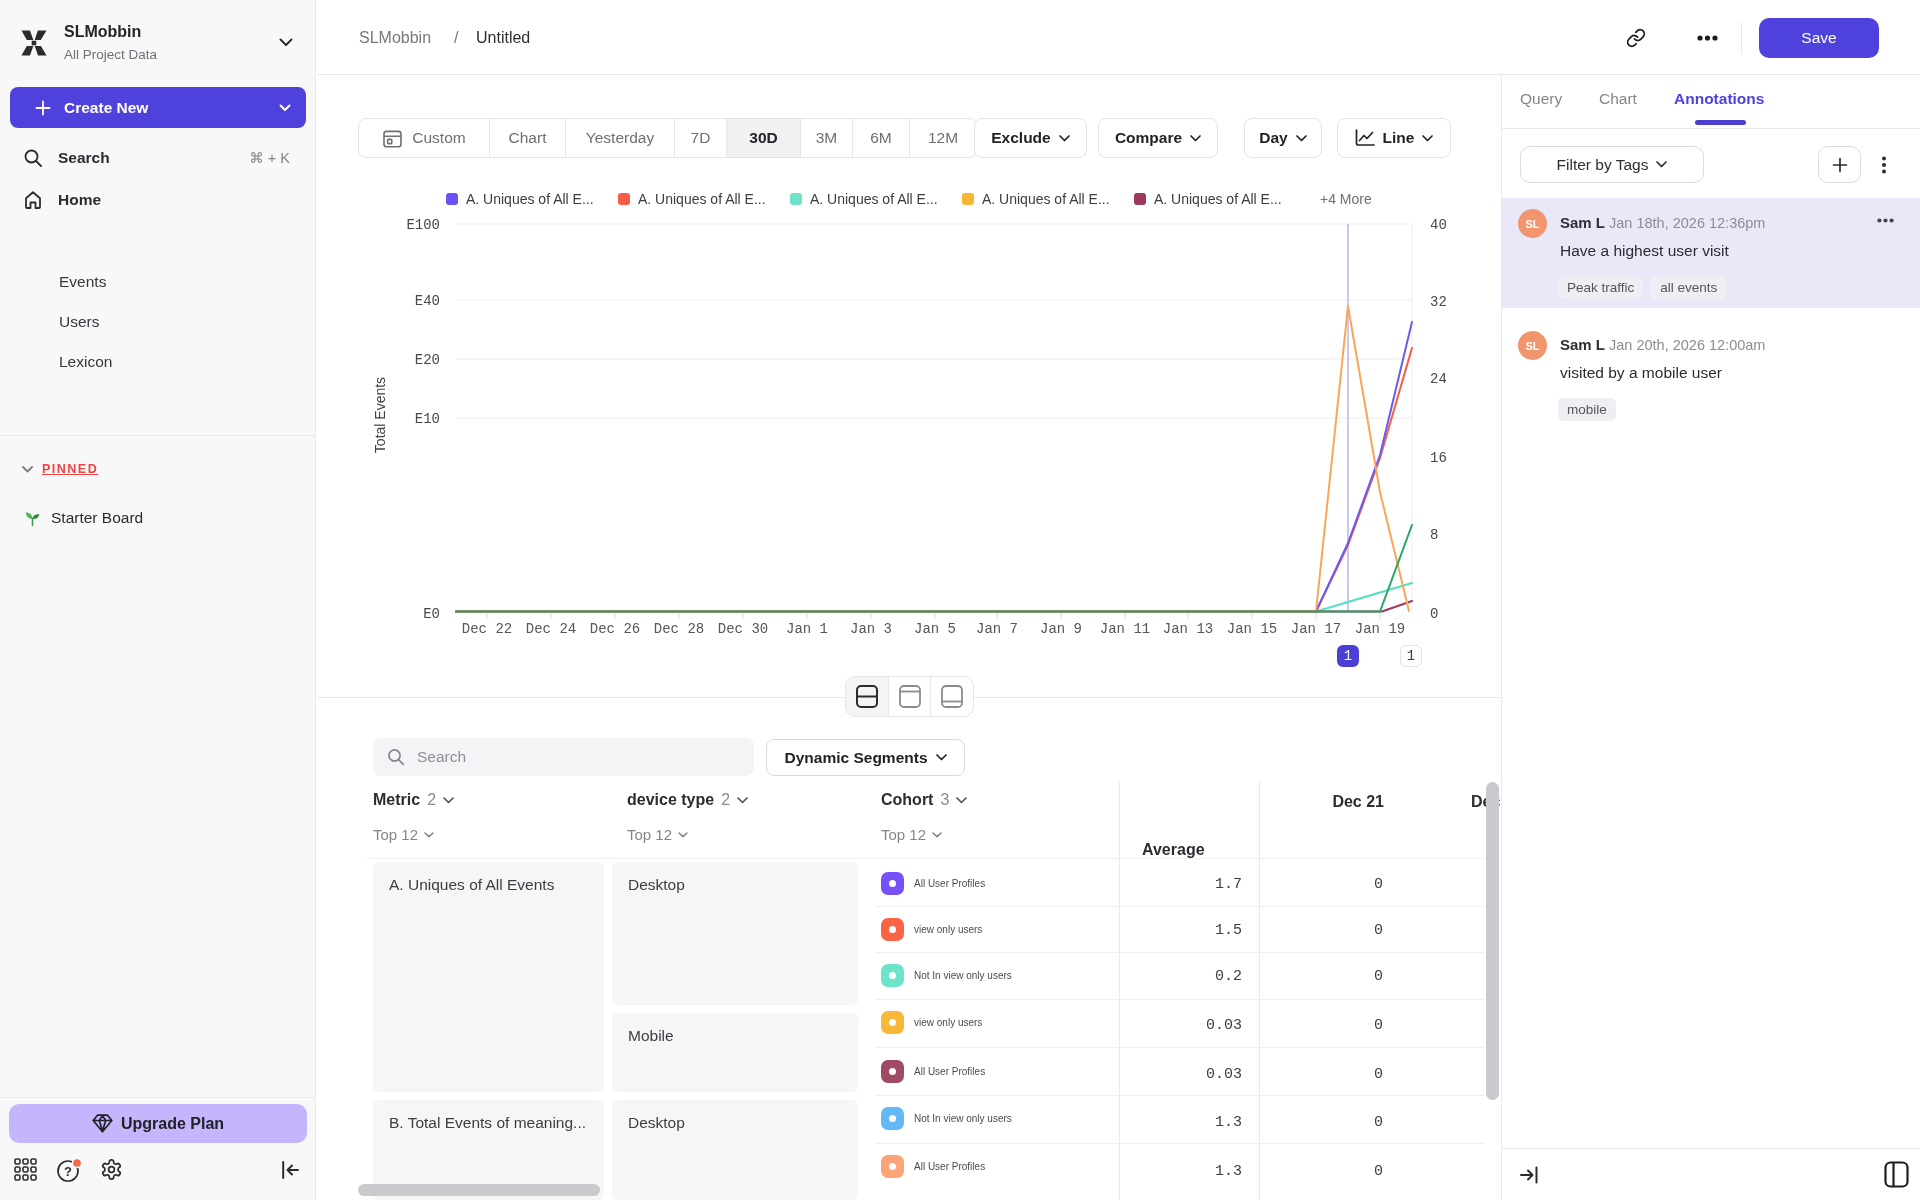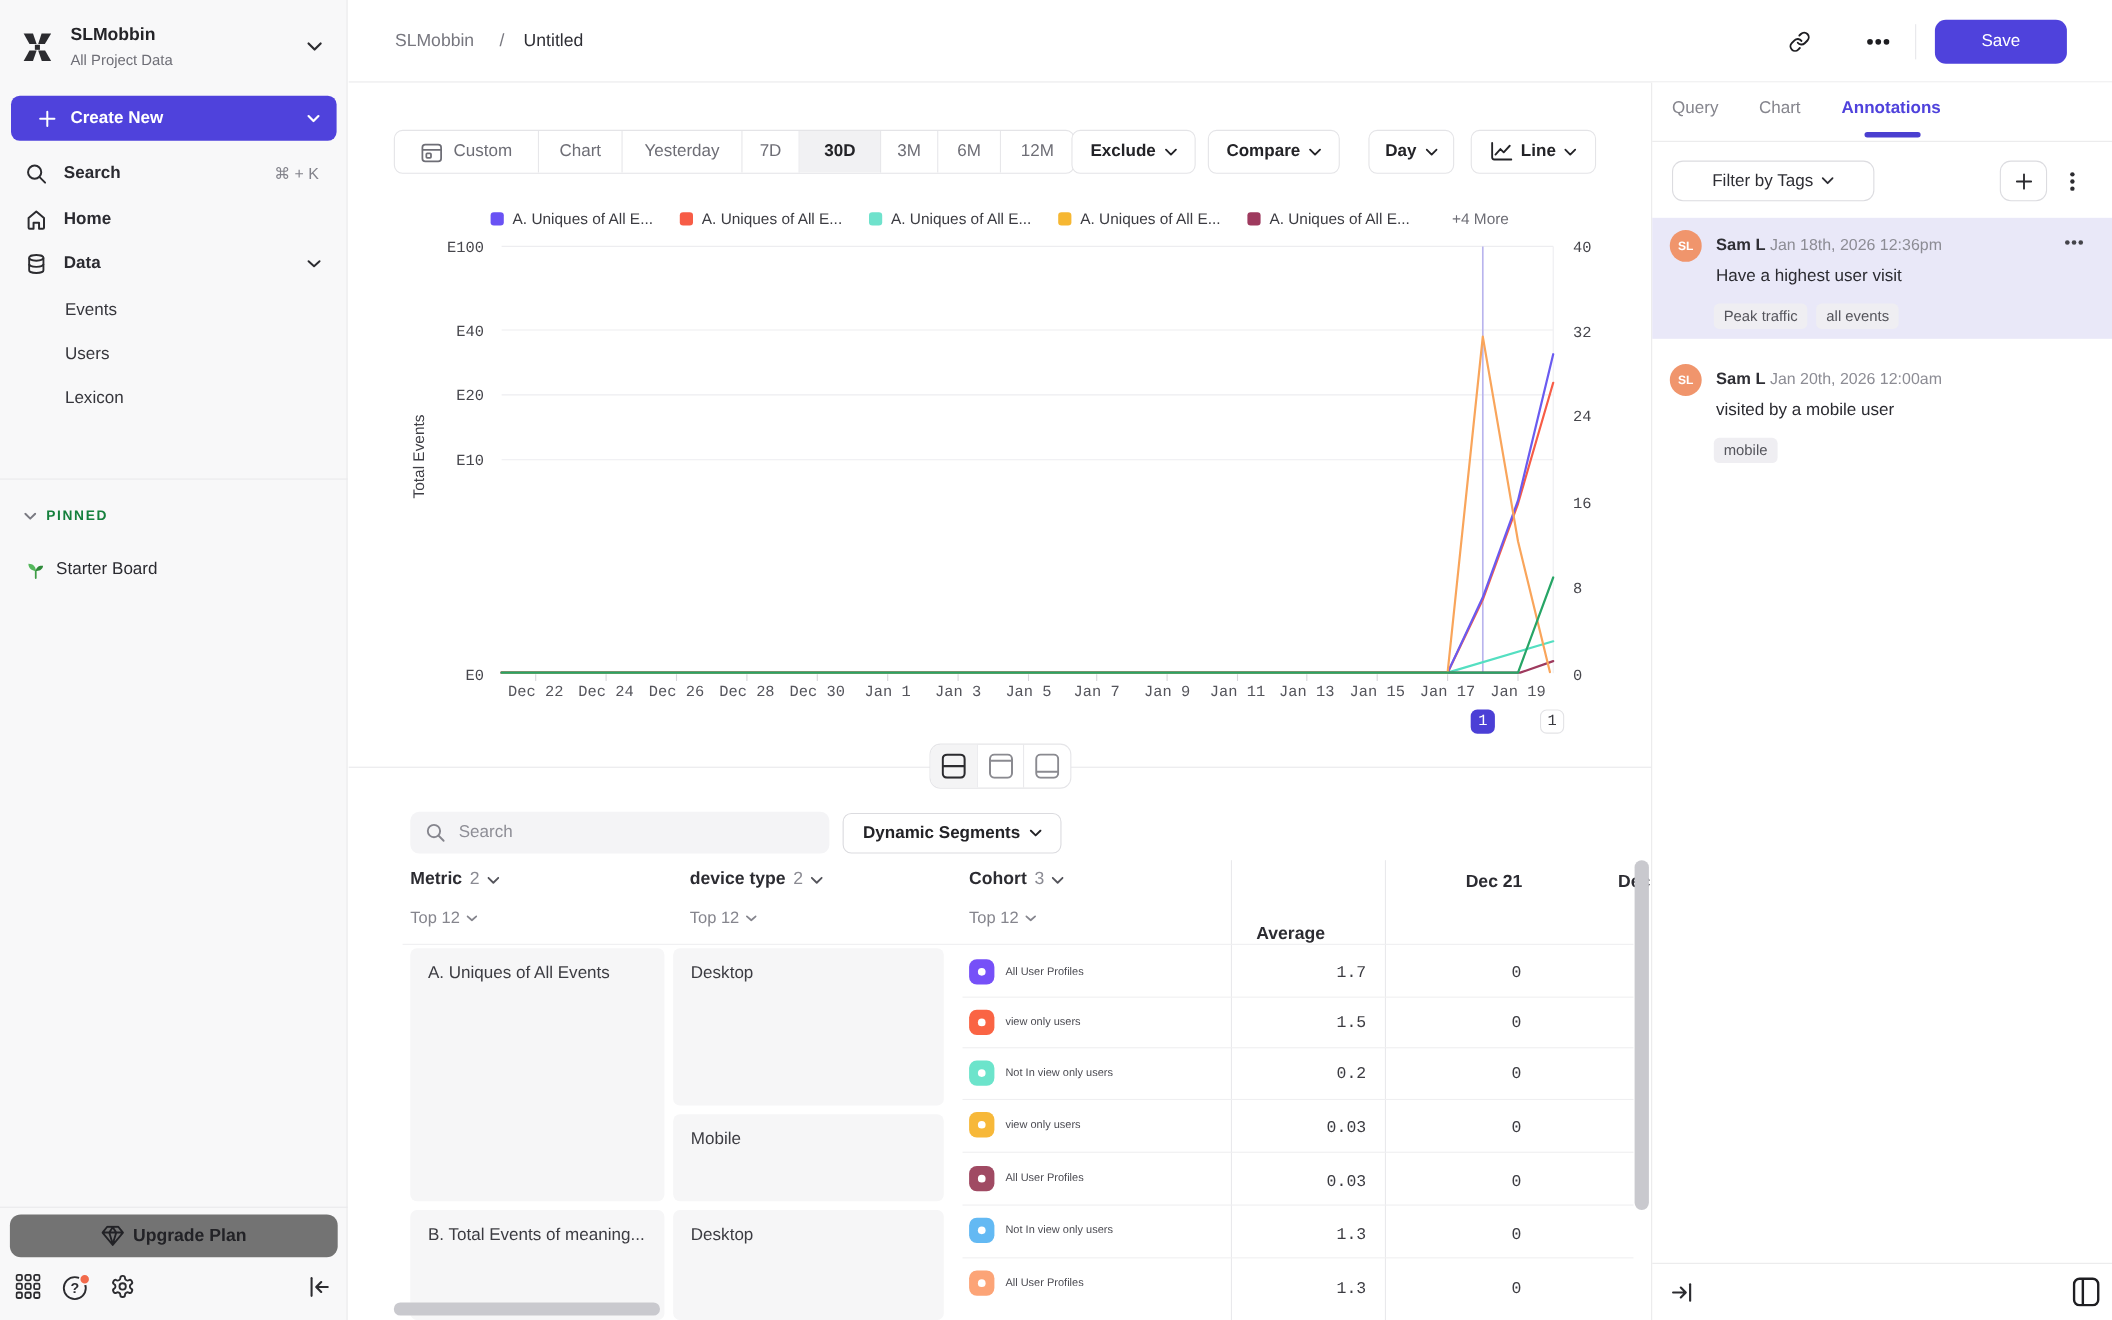--- a/index.html
+++ b/index.html
@@ -13,23 +13,23 @@
 #sidebar { position:absolute; left:0; top:0; width:316px; height:1200px; background:#f8f8f9; border-right:1px solid #eaeaec; }
 .sb-name { position:absolute; left:64px; top:23px; font-size:16px; font-weight:bold; color:#242428; }
 .sb-sub  { position:absolute; left:64px; top:47px; font-size:13.5px; color:#6f6f77; }
 #createBtn { position:absolute; left:10px; top:87px; width:296px; height:41px; background:#4f42dc; border-radius:8px; color:#fff; display:flex; align-items:center; }
 #createBtn .lbl { font-size:15.5px; font-weight:bold; margin-left:13px; }
 .navrow { position:absolute; left:0; width:316px; height:40px; display:flex; align-items:center; }
 .navrow .ic { width:22px; margin-left:22px; display:flex; justify-content:center; }
 .navrow .txt { margin-left:14px; font-size:15.5px; font-weight:bold; color:#2b2b31; }
 .navsub { position:absolute; left:59px; height:40px; display:flex; align-items:center; font-size:15.5px; color:#36363c; }
 .sb-div { position:absolute; left:0; width:316px; border-top:1px solid #e9e9ec; }
-#pinned { position:absolute; left:22px; top:462px; font-size:12.5px; font-weight:bold; letter-spacing:1.5px; color:#15803d; display:flex; align-items:center; gap:9px; }
+#pinned { position:absolute; left:22px; top:462px; font-size:12.5px; font-weight:bold; letter-spacing:1.5px; color:#ef4444; display:flex; align-items:center; gap:9px;text-decoration:underline; }
 #starter { position:absolute; left:24px; top:509px; display:flex; align-items:center; gap:10px; font-size:15.5px; color:#2b2b31; }
-#upgrade { position:absolute; left:9px; top:1104px; width:298px; height:39px; background:#737373; border-radius:10px; display:flex; align-items:center; justify-content:center; gap:8px; font-size:16px; font-weight:bold; color:#222226; }
+#upgrade { position:absolute; left:9px; top:1104px; width:298px; height:39px; background:#c4b5fd; border-radius:10px; display:flex; align-items:center; justify-content:center; gap:8px; font-size:16px; font-weight:bold; color:#222226; }
 .bicon { position:absolute; top:1158px; }
 
 
 #topbar { position:absolute; left:317px; top:0; width:1603px; height:75px; background:#fff; border-bottom:1px solid #eaeaec; }
 #crumb { position:absolute; left:42px; top:29px; font-size:16px; color:#77777f; width:300px; }
 #crumb b { color:#2e2e34; font-weight:normal; }
 #saveBtn { position:absolute; left:1442px; top:18px; width:120px; height:40px; background:#4f42dc; border-radius:10px; color:#fff; font-size:15.5px; display:flex; align-items:center; justify-content:center; }
 
 
 .seg { position:absolute; left:358px; top:118px; height:40px; display:flex; background:#fff; border:1px solid #e4e4e7; border-radius:8px; overflow:hidden; }
@@ -130,33 +130,20 @@
     <div class="txt">Search</div>
     <div style="position:absolute;right:26px;font-size:14.5px;color:#83838b;">⌘ + K</div>
   </div>
   <div class="navrow" style="top:180px">
     <div class="ic">
         <svg width="20" height="20" viewBox="0 0 20 20">
           <path d="M3,8.2 L10,2.2 L17,8.2 V17 a1,1 0 0 1 -1,1 H12.5 V12.5 H7.5 V18 H4 a1,1 0 0 1 -1,-1 Z" fill="none" stroke="#2c2c30" stroke-width="1.8" stroke-linejoin="round"></path>
         </svg>
       </div>
     <div class="txt">Home</div>
-  </div>
-  <div class="navrow" style="top:220px">
-    <div class="ic">
-        <svg width="20" height="20" viewBox="0 0 20 20">
-          <ellipse cx="10" cy="4.4" rx="6.5" ry="2.6" fill="none" stroke="#2c2c30" stroke-width="1.7"></ellipse>
-          <path d="M3.5,4.4 V10 c0,1.45 2.9,2.6 6.5,2.6 s6.5,-1.15 6.5,-2.6 V4.4" fill="none" stroke="#2c2c30" stroke-width="1.7"></path>
-          <path d="M3.5,10 V15.6 c0,1.45 2.9,2.6 6.5,2.6 s6.5,-1.15 6.5,-2.6 V10" fill="none" stroke="#2c2c30" stroke-width="1.7"></path>
-        </svg>
-      </div>
-    <div class="txt">Data</div>
-    <svg class="abs" style="left:279px;top:16px" width="13" height="8" viewBox="0 0 13 8">
-        <path d="M1.5,1.5 L6.5,6 L11.5,1.5" fill="none" stroke="#2c2c30" stroke-width="1.8" stroke-linecap="round" stroke-linejoin="round"></path>
-      </svg>
   </div>
   <div class="navsub" style="top:262px">Events</div>
   <div class="navsub" style="top:302px">Users</div>
   <div class="navsub" style="top:342px">Lexicon</div>
 
   <div class="sb-div" style="top:435px"></div>
 
   <div id="pinned">
     <svg width="11" height="7" viewBox="0 0 11 7">
         <path d="M1,1 L5.5,5.5 L10,1" fill="none" stroke="#7a7a82" stroke-width="1.8" stroke-linecap="round" stroke-linejoin="round"></path>

